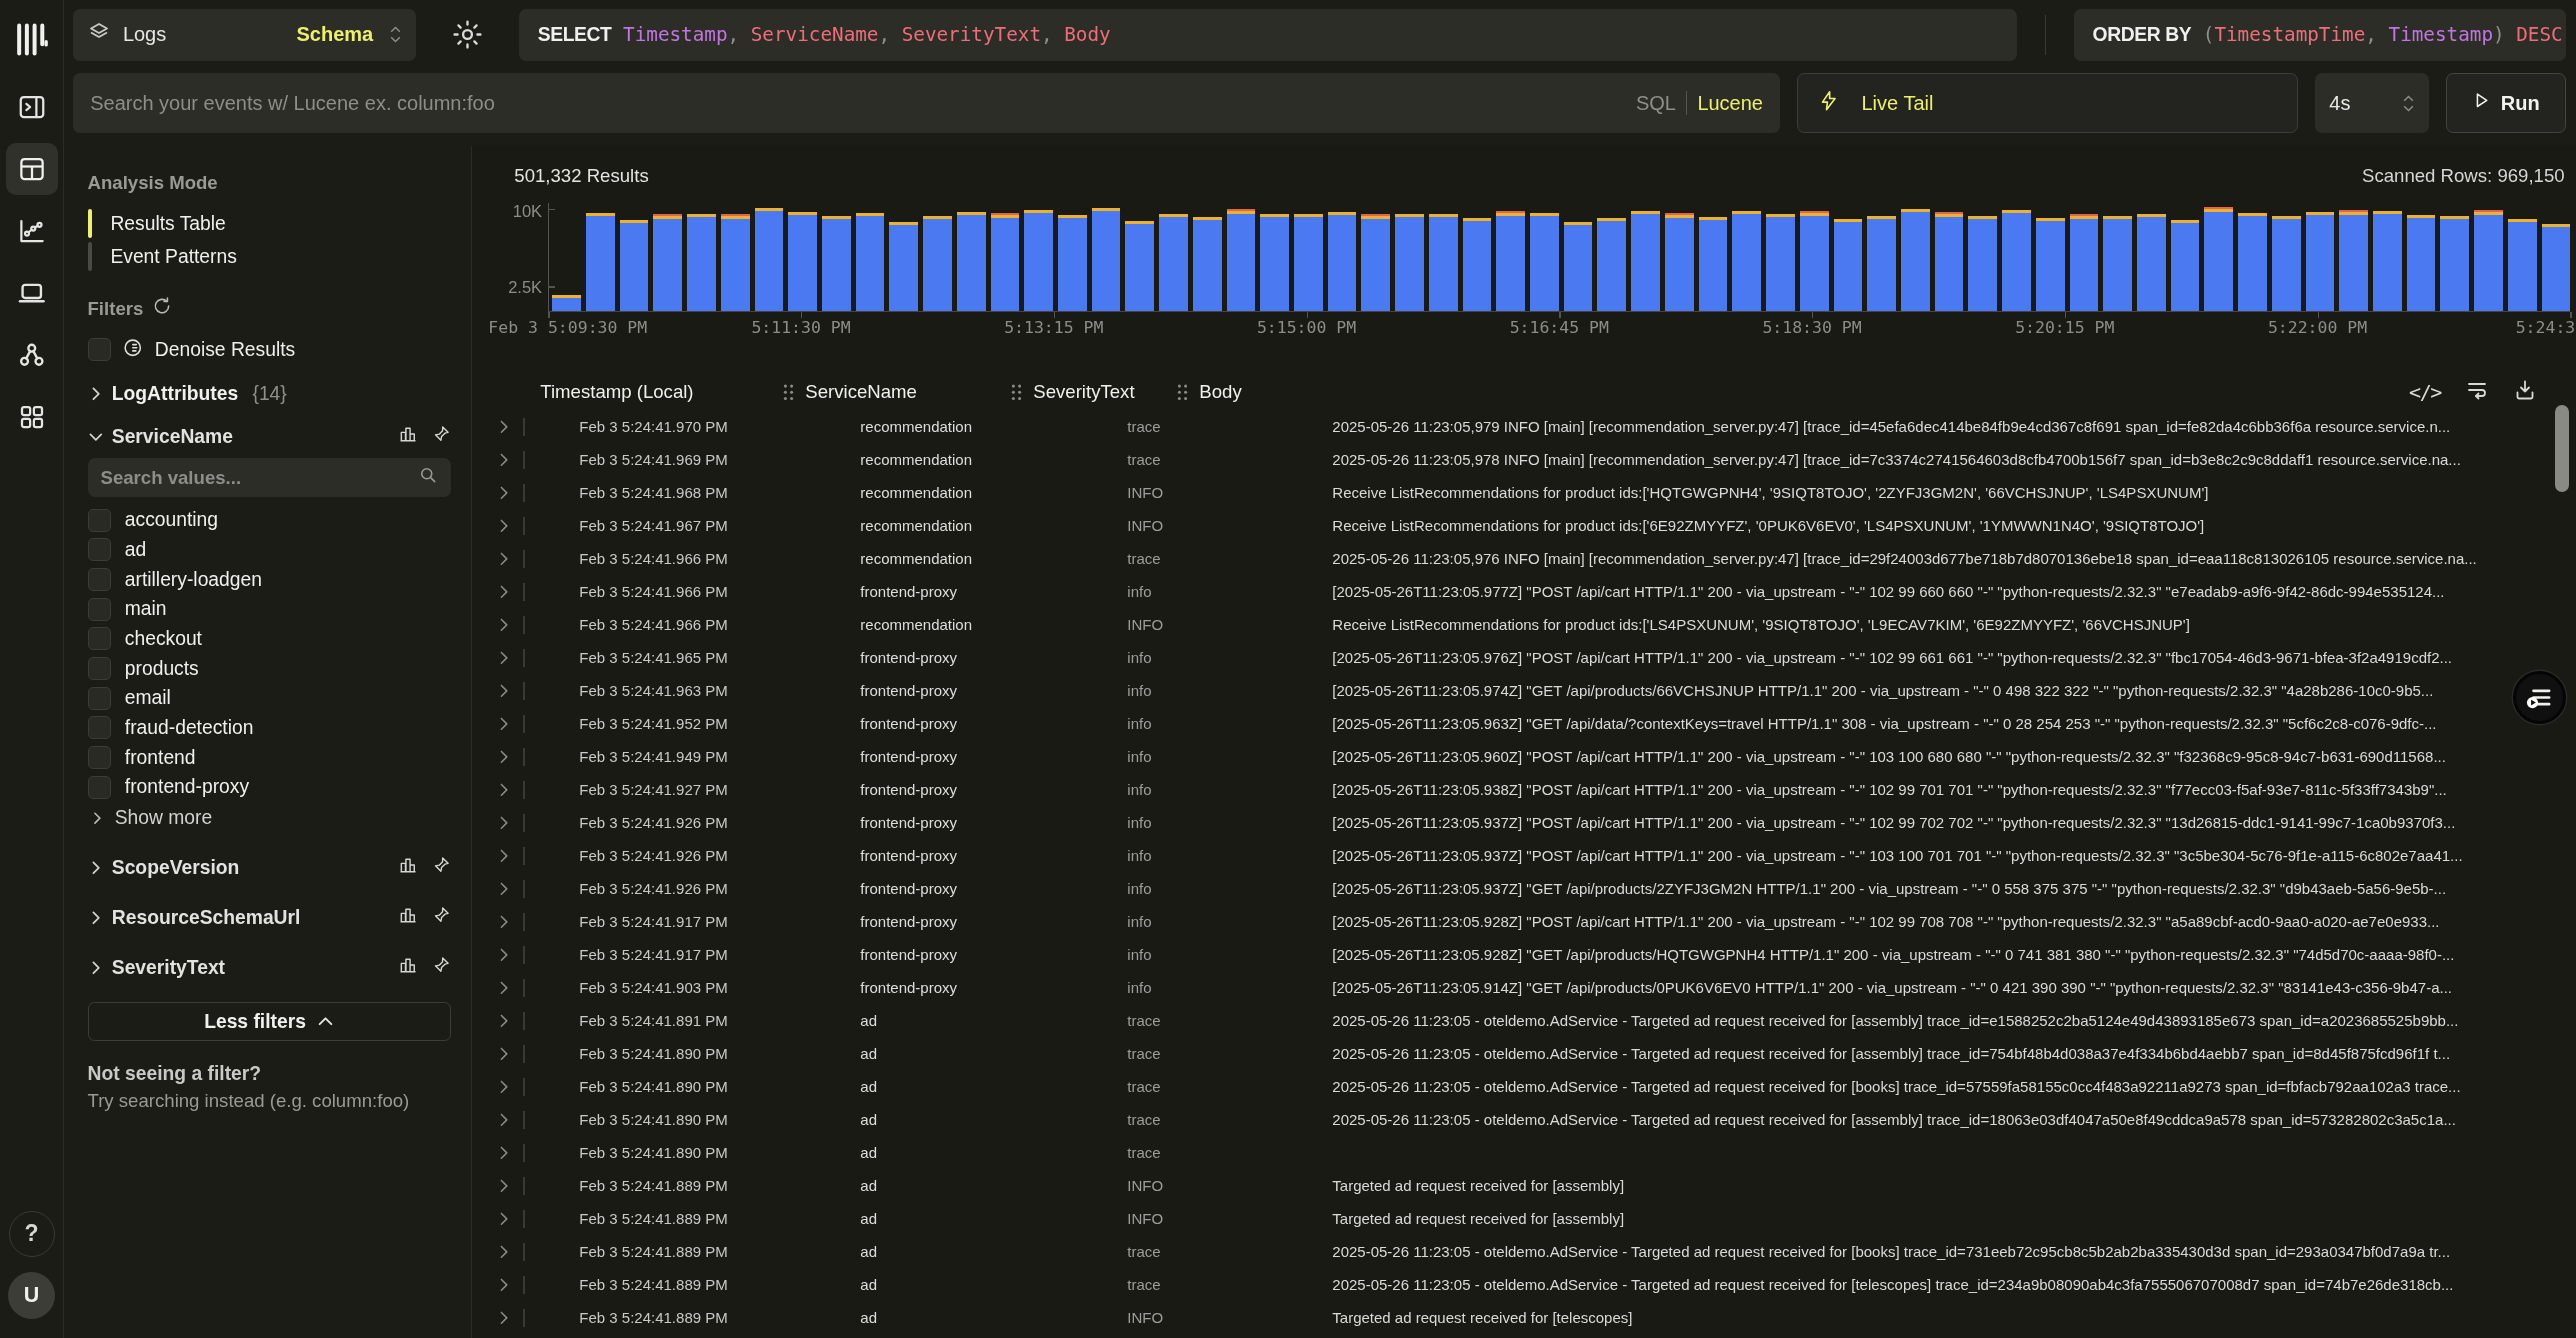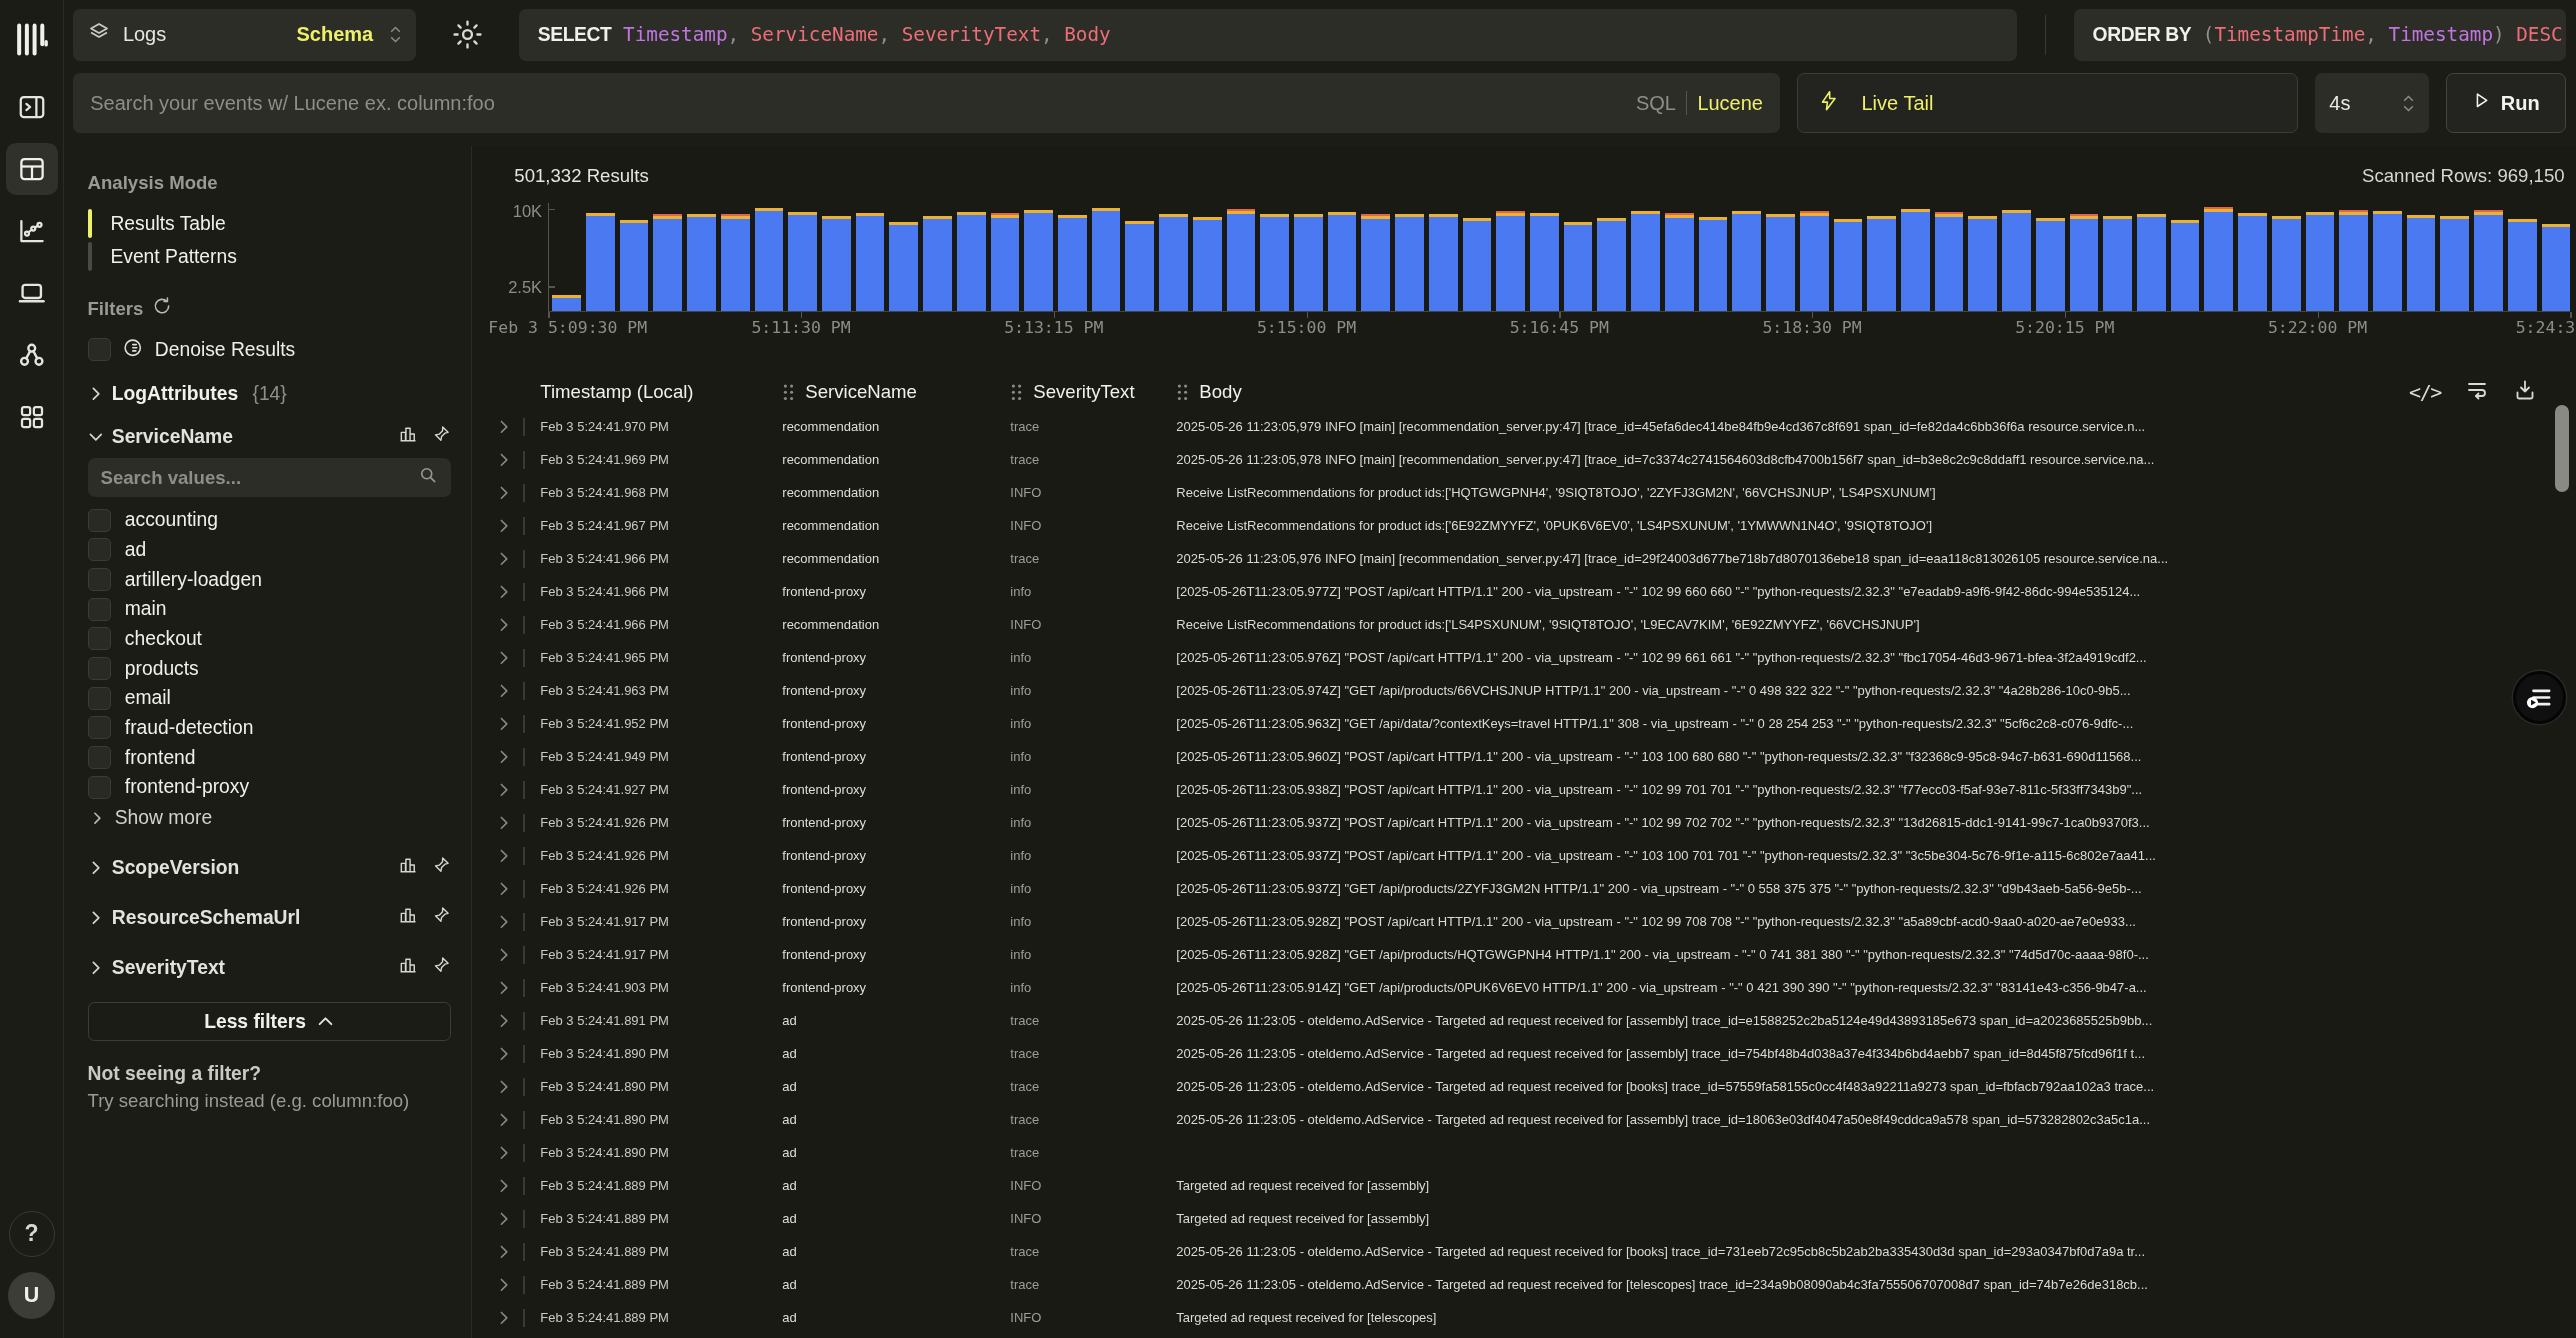--- a/index.html
+++ b/index.html
@@ -112,21 +112,21 @@
   .xtick { position:absolute; top:0; width:1.4px; height:5.7px; background:#55554f; }
 
   
   .tablewrap { margin-top:33px; position:relative; }
   .tgrid { display:grid; grid-template-columns:54px 242px 228px 166px 1fr; align-items:center; }
   .thead { height:37px; color:#f0f0ed; font-size:18.6px; }
   .th { display:flex; align-items:center; gap:10px; white-space:nowrap; }
   .dots { color:#8a8a86; flex:none; display:flex; }
   .thead-icons { position:absolute; right:39px; top:4.3px; display:flex; gap:24px; color:#d9d9d6; align-items:center; }
   .code-ic { font-family:"DejaVu Sans Mono", monospace; font-size:20px; letter-spacing:-1.4px; }
-  .trow { height:33px; font-size:13px; white-space:nowrap; }
+  .trow { height:33px; font-size:15px; white-space:nowrap;gap:39px; }
   .trow > * { overflow:hidden; }
   .expand-cell { display:flex; align-items:center; padding-left:10px; gap:11.4px; color:#8a8a86; }
   .rowline { width:1.4px; height:18.6px; background:#3a3a35; }
   .c-ts { color:#c9c9c6; } .c-svc { color:#dededb; } .c-sev { color:#9d9d99; }
   .c-body { color:#dadad7; padding-right:33px; }
 
   .vscroll { position:absolute; top:31.5px; right:7.2px; width:14.3px; height:87px; background:#8a8a85; border-radius:7.2px; }
 
   .float-widget { position:absolute; top:671px; right:10px; width:53px; height:53px; border-radius:50%;
     background:#101010; border:3.6px solid #050505; box-shadow:0 0 0 1.4px #2a2a2a; display:flex; align-items:center; justify-content:center; z-index:9; }

